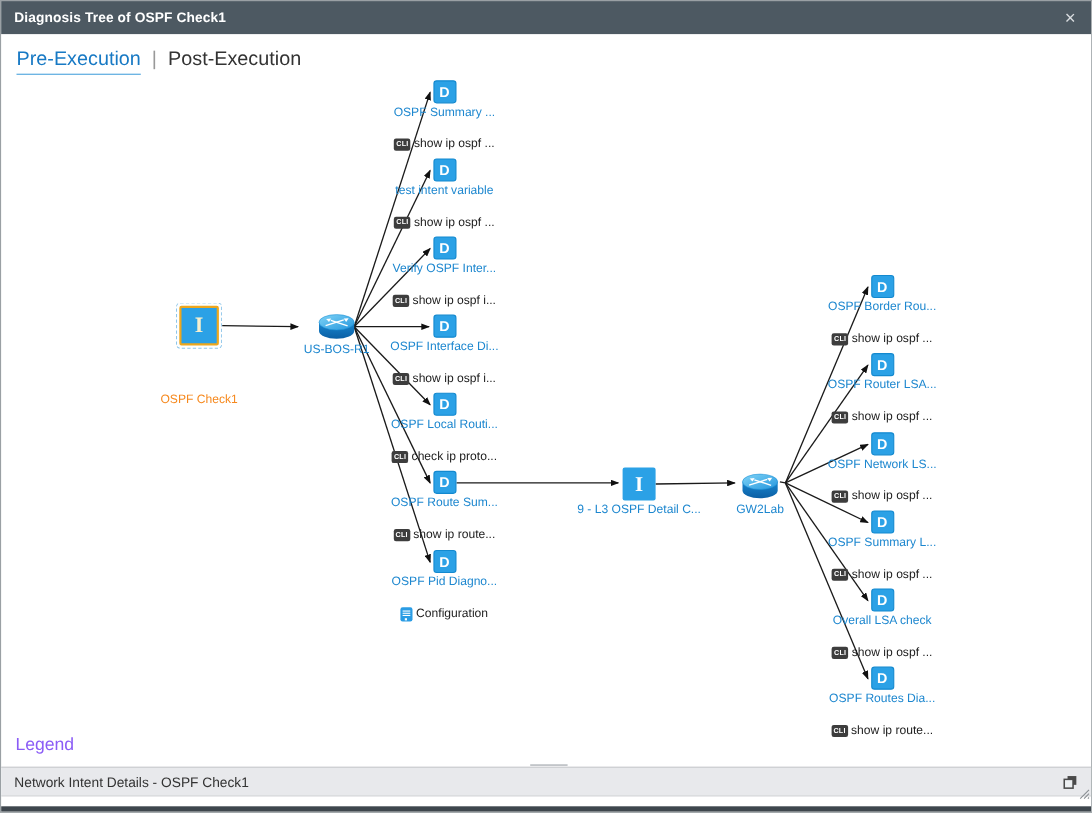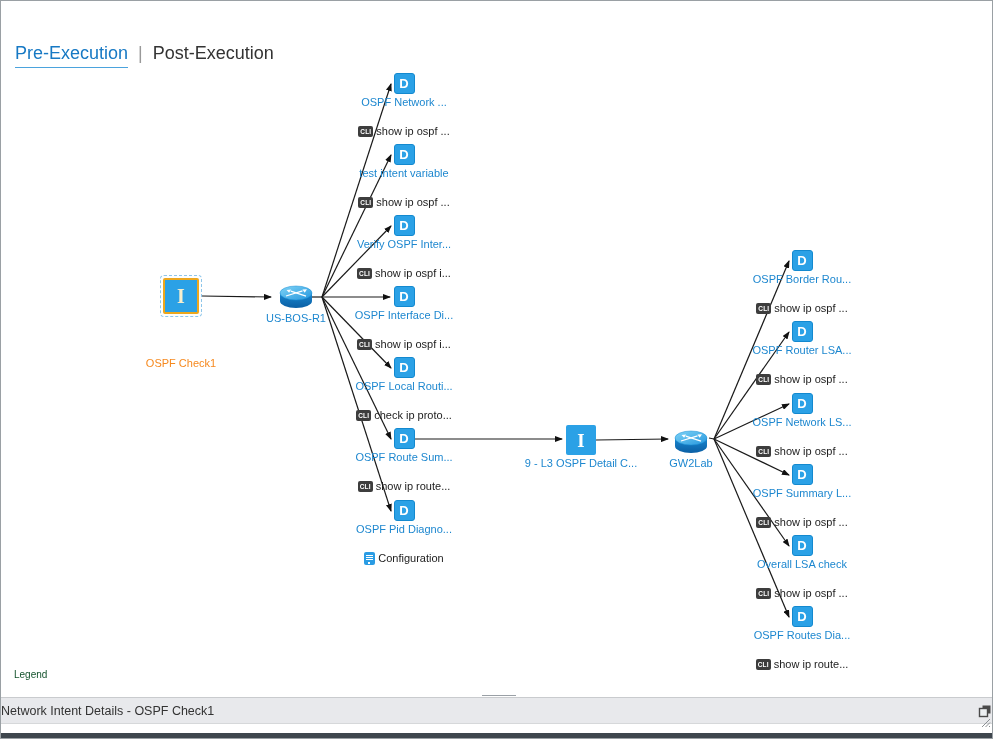--- a/index.html
+++ b/index.html
@@ -35,26 +35,26 @@
   .badge-cli{display:inline-flex;align-items:center;justify-content:center;flex:none;
     width:15px;height:11px;background:#3d3d3d;border-radius:2px;color:#fff;
     font-size:6.5px;font-weight:bold;letter-spacing:.2px;}
   .badge-config{position:relative;display:inline-block;flex:none;width:11px;height:13px;
     background:#2a9ce4;border-radius:2px;}
   .badge-config::before{content:"";position:absolute;left:2px;top:3px;width:7px;height:1px;
     background:#fff;box-shadow:0 2px 0 #fff,0 4px 0 #fff;}
   .badge-config::after{content:"";position:absolute;left:4px;bottom:1.5px;width:2px;height:2px;background:#fff;}
   .router{width:36px;height:26px;}
   
-  .legend{position:absolute;left:13px;top:668px;color:#14532d;font-size:10px;cursor:pointer;}
+  .legend{position:absolute;left:13px;top:668px;color:#8b5cf6;font-size:16px;cursor:pointer;}
   .splitter{position:absolute;left:481px;top:694px;width:34px;height:6px;cursor:row-resize;}
   .splitter i{display:block;height:1px;background:#9aa0a6;margin-bottom:2px;}
   .panel{position:absolute;left:0;right:0;top:696px;height:27px;background:#e8e9ec;
     border-top:1px solid #c9cbce;border-bottom:1px solid #d6d8da;box-sizing:border-box;
-    display:flex;align-items:center;justify-content:space-between;padding:0 0;}
+    display:flex;align-items:center;justify-content:space-between;padding:0 12px;}
   .panel .ptitle{font-size:12.5px;color:#333;}
   .popout{cursor:pointer;display:flex;align-items:center;}
   .bottombar{position:absolute;left:0;right:0;bottom:0;height:5px;background:#3e464d;}
   .grip{position:absolute;right:1px;bottom:6px;cursor:nwse-resize;}
 </style>
 </head>
 <body>
 
 <div class="dialog">
 
@@ -83,21 +83,21 @@
       <line x1="713" y1="438" x2="788" y2="545" stroke="#1a1a1a" stroke-width="1.2" marker-end="url(#arw)"></line>
       <line x1="713" y1="438" x2="788" y2="616" stroke="#1a1a1a" stroke-width="1.2" marker-end="url(#arw)"></line>
     </svg>
   <div id="nodes">
       <div class="tnode" style="left: 105px; top: 274px;">
         <div class="sel">
           <div class="isq root">I</div>
         </div>
         <div class="nlabel orange">OSPF Check1</div>
       </div>
-      <div class="tnode" style="left: 220px; top: 283px; text-align: center;">
+      <div class="tnode" style="left: 230px; top: 283px; text-align: center;">
         <div class="router"><svg width="36" height="26" viewBox="0 0 36 26">
             <defs>
               <linearGradient id="rg" x1="0" y1="0" x2="0" y2="1">
                 <stop offset="0" stop-color="#1886cf"></stop>
                 <stop offset="1" stop-color="#0b5fa4"></stop>
               </linearGradient>
               <linearGradient id="rt" x1="0" y1="0" x2="1" y2="1">
                 <stop offset="0" stop-color="#7fd4f7"></stop>
                 <stop offset="1" stop-color="#2596dd"></stop>
               </linearGradient>
@@ -131,21 +131,21 @@
             <path d="M8.5,5.9 l4.6,-0.3 -2,3.2 z" fill="#fff"></path>
           </svg></div>
         <div class="nlabel">GW2Lab</div>
       </div>
       <div class="tnode" style="left: 505px; top: 424px;">
         <div class="isq">I</div>
         <div class="nlabel">9 - L3 OSPF Detail C...</div>
       </div>
       <div class="tnode" style="left: 328px; top: 72px;">
         <div class="dsq">D</div>
-        <div class="nlabel">OSPF Network ...</div>
+        <div class="nlabel">OSPF Summary ...</div>
         <div class="ncmd">
           <span class="badge-cli">CLI</span>
           <span>show ip ospf ...</span>
         </div>
       </div>
       <div class="tnode" style="left: 328px; top: 143px;">
         <div class="dsq">D</div>
         <div class="nlabel">test intent variable</div>
         <div class="ncmd">
           <span class="badge-cli">CLI</span>
@@ -235,20 +235,24 @@
       <div class="tnode" style="left: 726px; top: 605px;">
         <div class="dsq">D</div>
         <div class="nlabel">OSPF Routes Dia...</div>
         <div class="ncmd">
           <span class="badge-cli">CLI</span>
           <span>show ip route...</span>
         </div>
       </div>
     </div>
 
+  <div class="titlebar">
+    <span class="title">Diagnosis Tree of OSPF Check1</span>
+    <span class="close">×</span>
+  </div>
 
   <div class="tabs">
     <span class="tab-pre">Pre-Execution</span>
     <span class="tab-sep">|</span>
     <span class="tab-post">Post-Execution</span>
   </div>
 
   <span class="legend">Legend</span>
 
   <div class="splitter">

